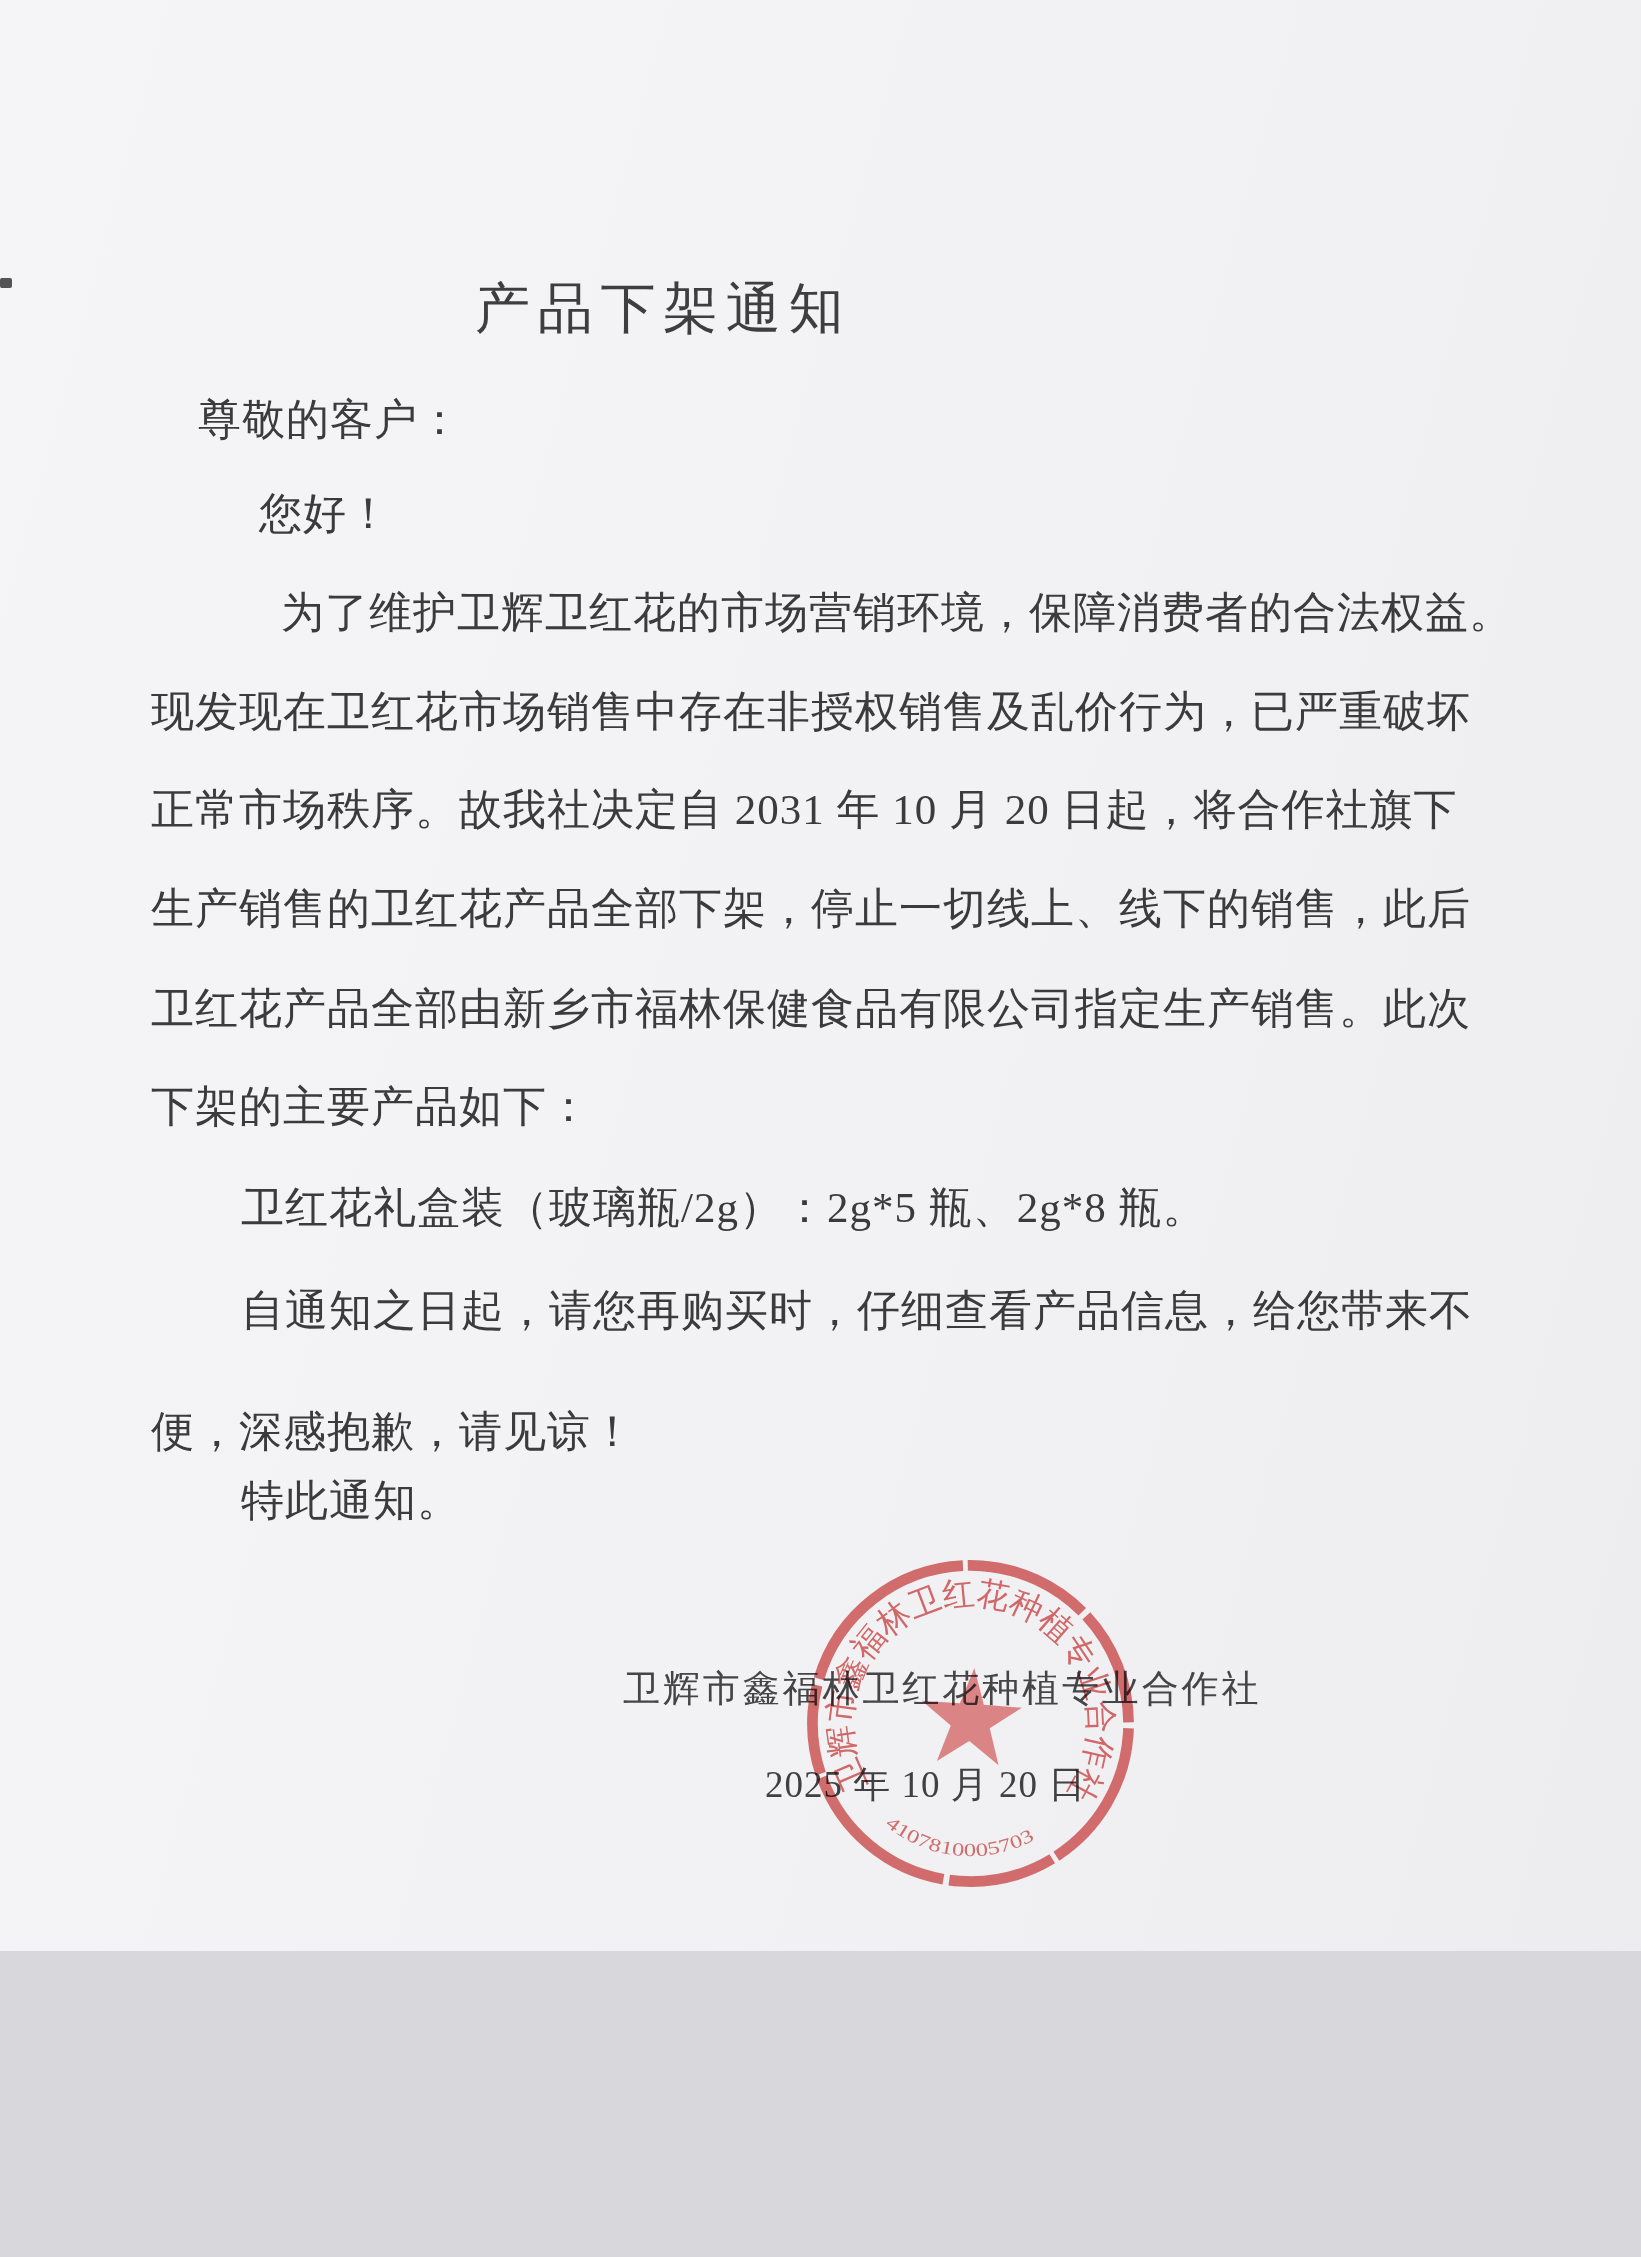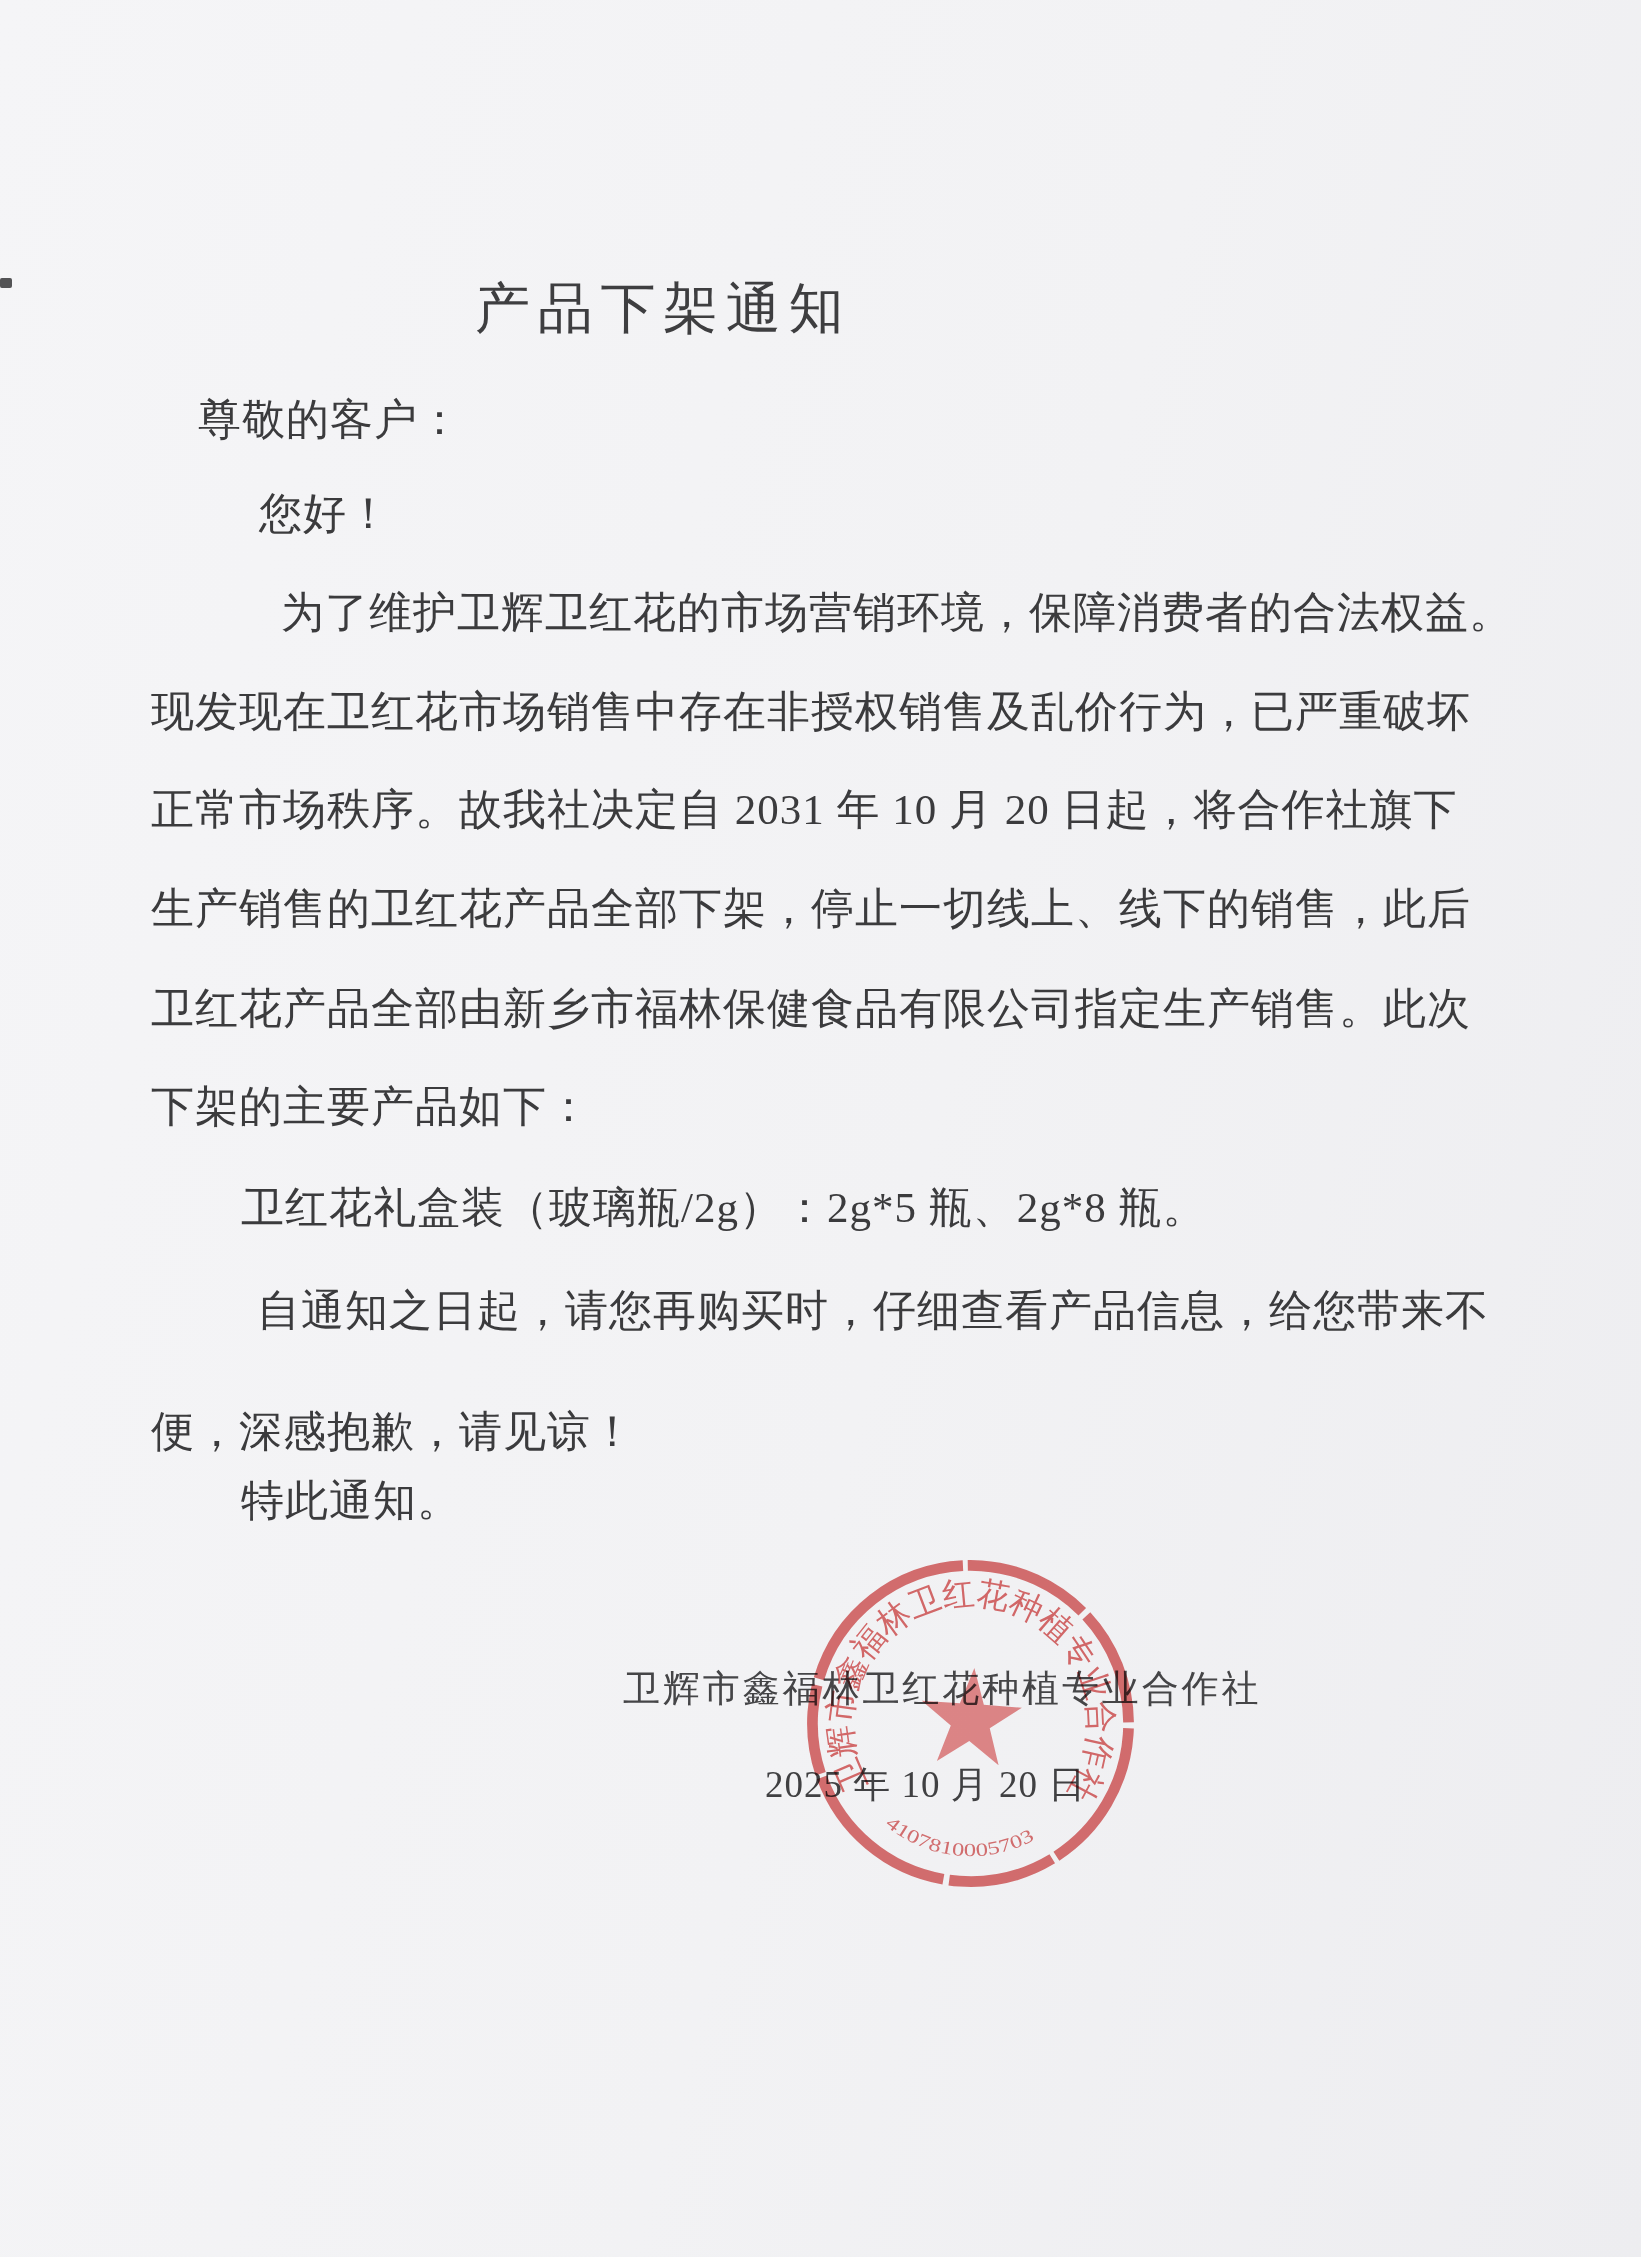--- a/index.html
+++ b/index.html
@@ -1,18 +1,18 @@
 <!DOCTYPE html>
 <html><head>
 <meta charset="utf-8">
 <style>
   html,body { margin:0; padding:0; background:#d8d8dc; }
   .page {
     position:relative;
-    width:1641px; height:2257px;
+    width:1641px; height:1951px;
     margin:0 auto;
     background:linear-gradient(105deg,#f5f5f7 0%,#f2f2f4 55%,#ededf0 100%);
     font-family:"Liberation Serif","DejaVu Serif",serif;
     color:#3b3b3d;
     overflow:hidden;
   }
   .edge-mark {
     position:absolute; left:0; top:278px; width:11.6px; height:9.7px;
     background:#2a2a2c; border-radius:1.9px; opacity:.8;
   }
@@ -30,21 +30,21 @@
   .indent { left:241px; }
   .greeting   { top:394px; left:198px; }
   .salutation { top:488px; left:259px; }
   .l0 { top:587px;margin-left:40px; }
   .l1 { top:686px; }
   .l2 { top:784px; }
   .l3 { top:883px; }
   .l4 { top:983px; }
   .l5 { top:1081px; }
   .l6 { top:1182px; }
-  .l7 { top:1285px;margin-left:16px; }
+  .l7 { top:1285px; }
   .l8 { top:1406px;text-align:center; }
   .l9 { top:1475px; }
   .signature { top:1667px; left:623px; font-size:37px; letter-spacing:2.9px; color:#454547; }
   .date      { top:1763px; left:765px; font-size:37px; color:#404042; }
   .stamp {
     position:absolute; left:790px; top:1543px;
     width:361px; height:361px;
     mix-blend-mode:multiply;
     opacity:.93;
     transform:rotate(4deg);

